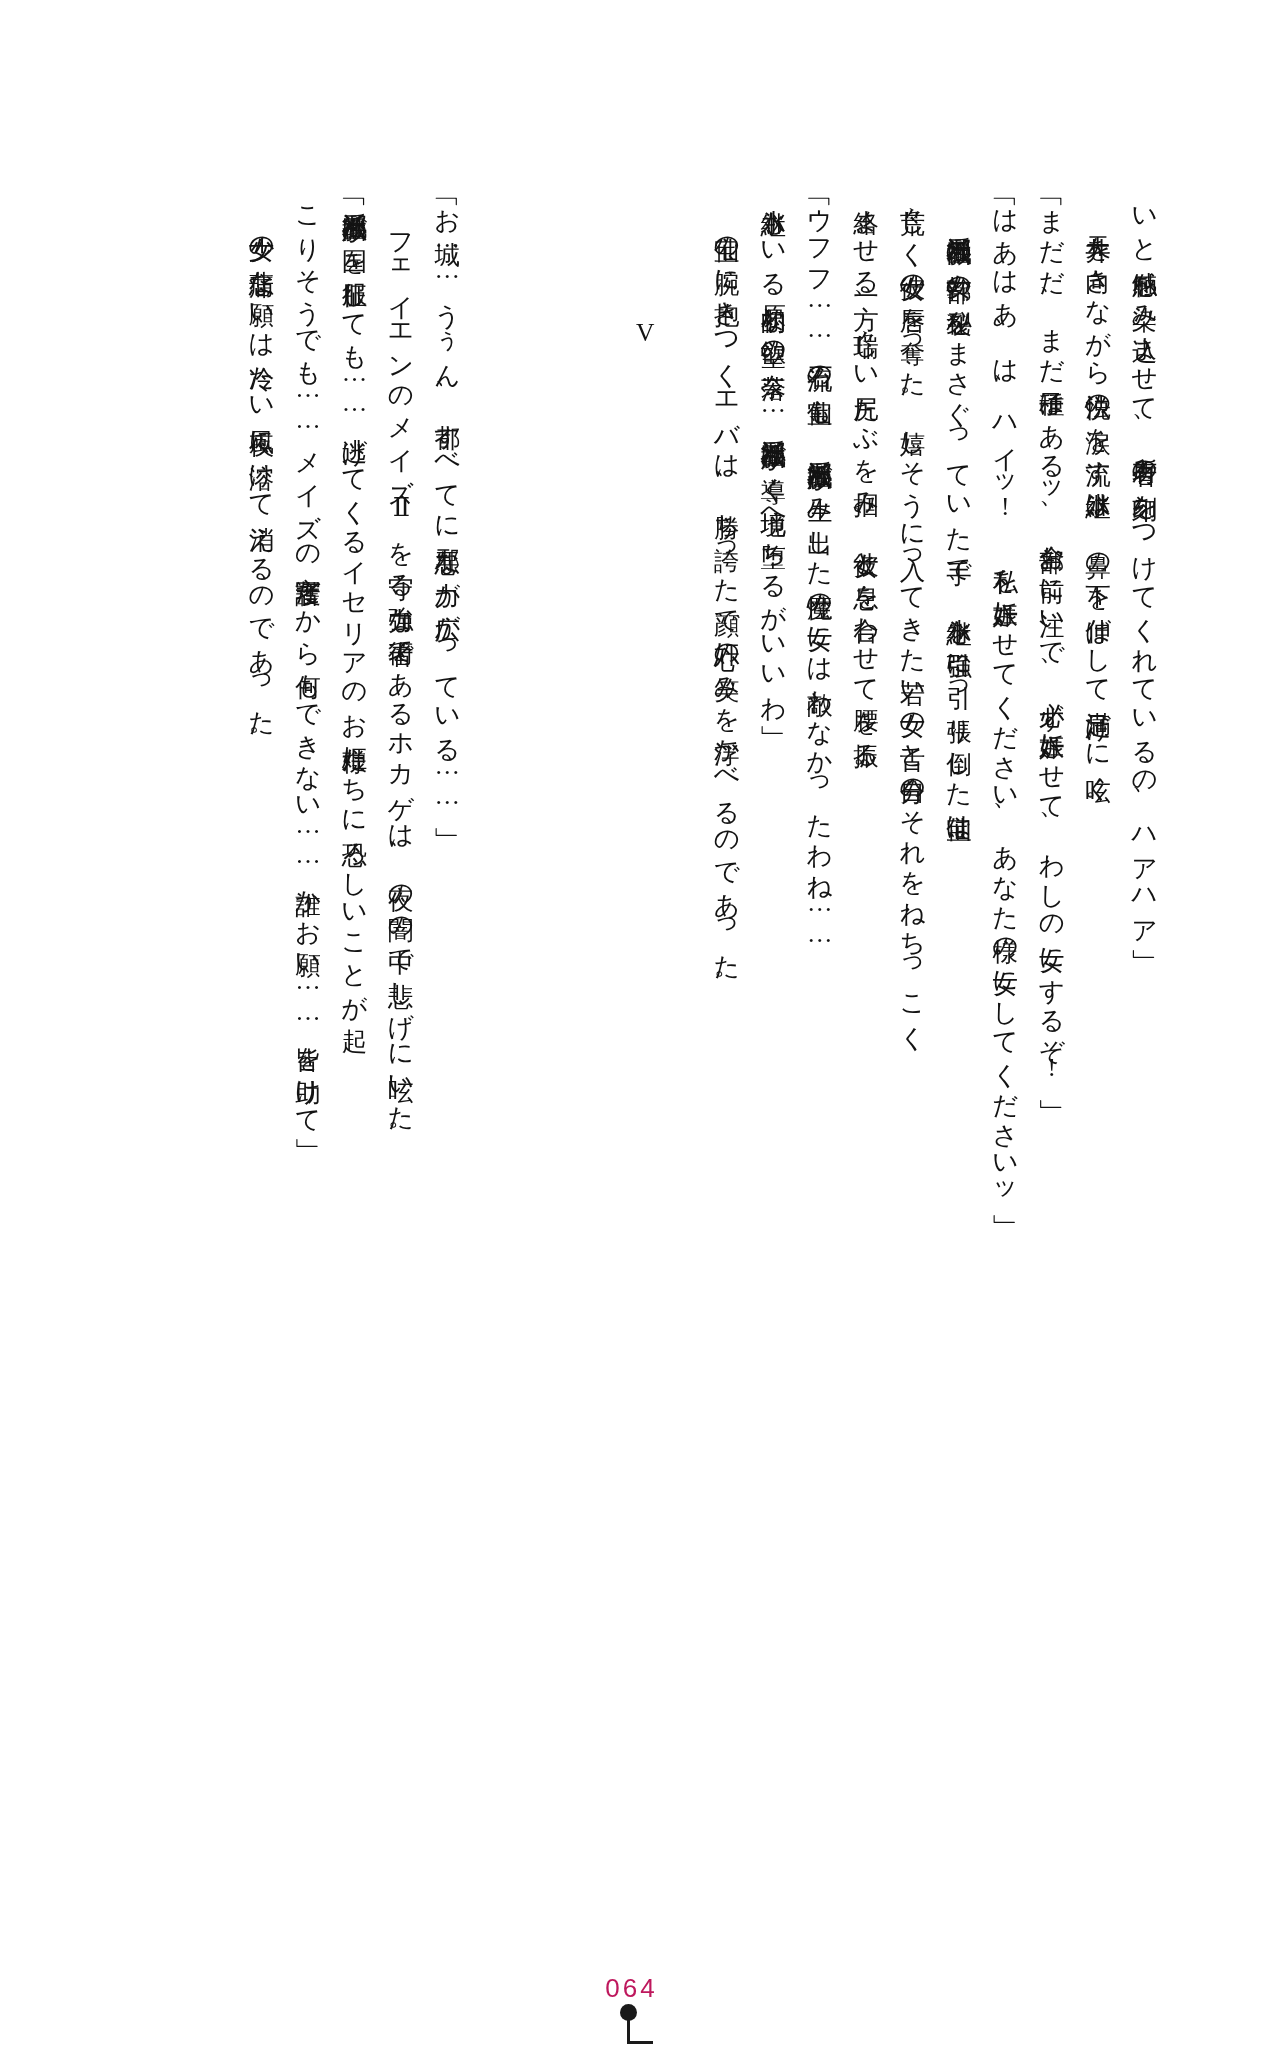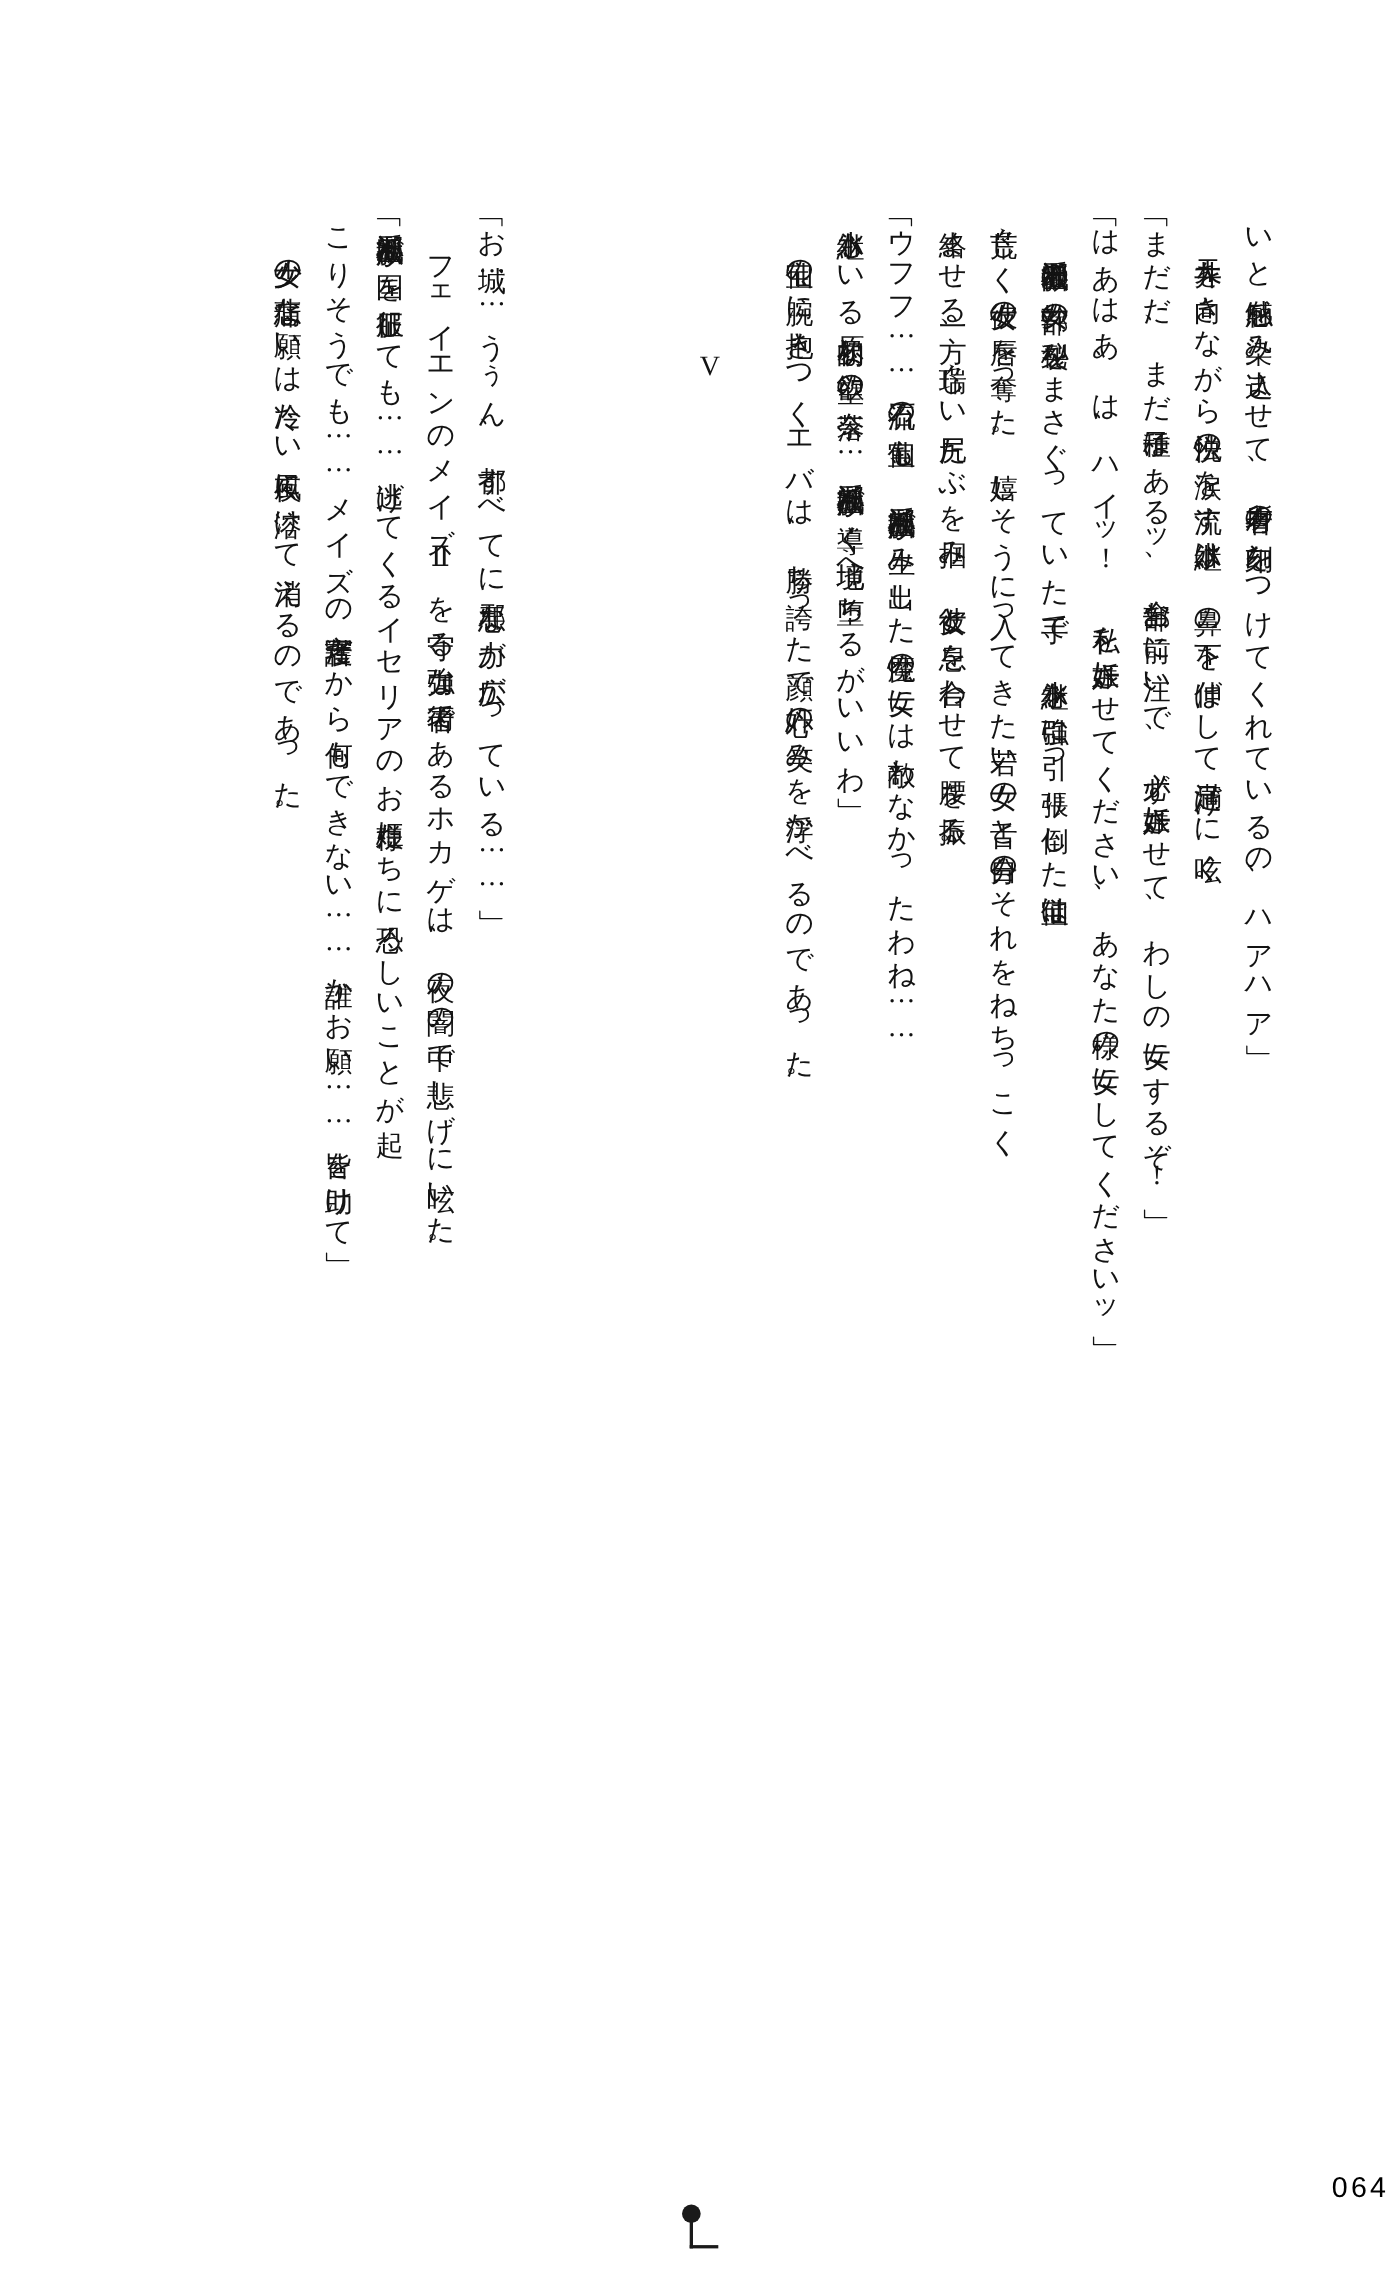--- a/index.html
+++ b/index.html
@@ -53,25 +53,25 @@
     display: inline-block;
     font-family: "Liberation Serif", serif;
   }
 
   
   .folio {
     position: absolute;
     left: 0;
     right: 0;
     bottom: 62px;
-    text-align: right;
+    text-align: center;
     font-family: "Liberation Sans", sans-serif;
     font-size: 26px;
     letter-spacing: 3px;
-    color: #000000;
+    color: #be185d;
   }
   .folio-ornament {
     position: absolute;
     left: 50%;
     bottom: 22px;
     transform: translateX(-50%);
     width: 46px;
     height: 40px;
   }
   .folio-ornament .dot {

